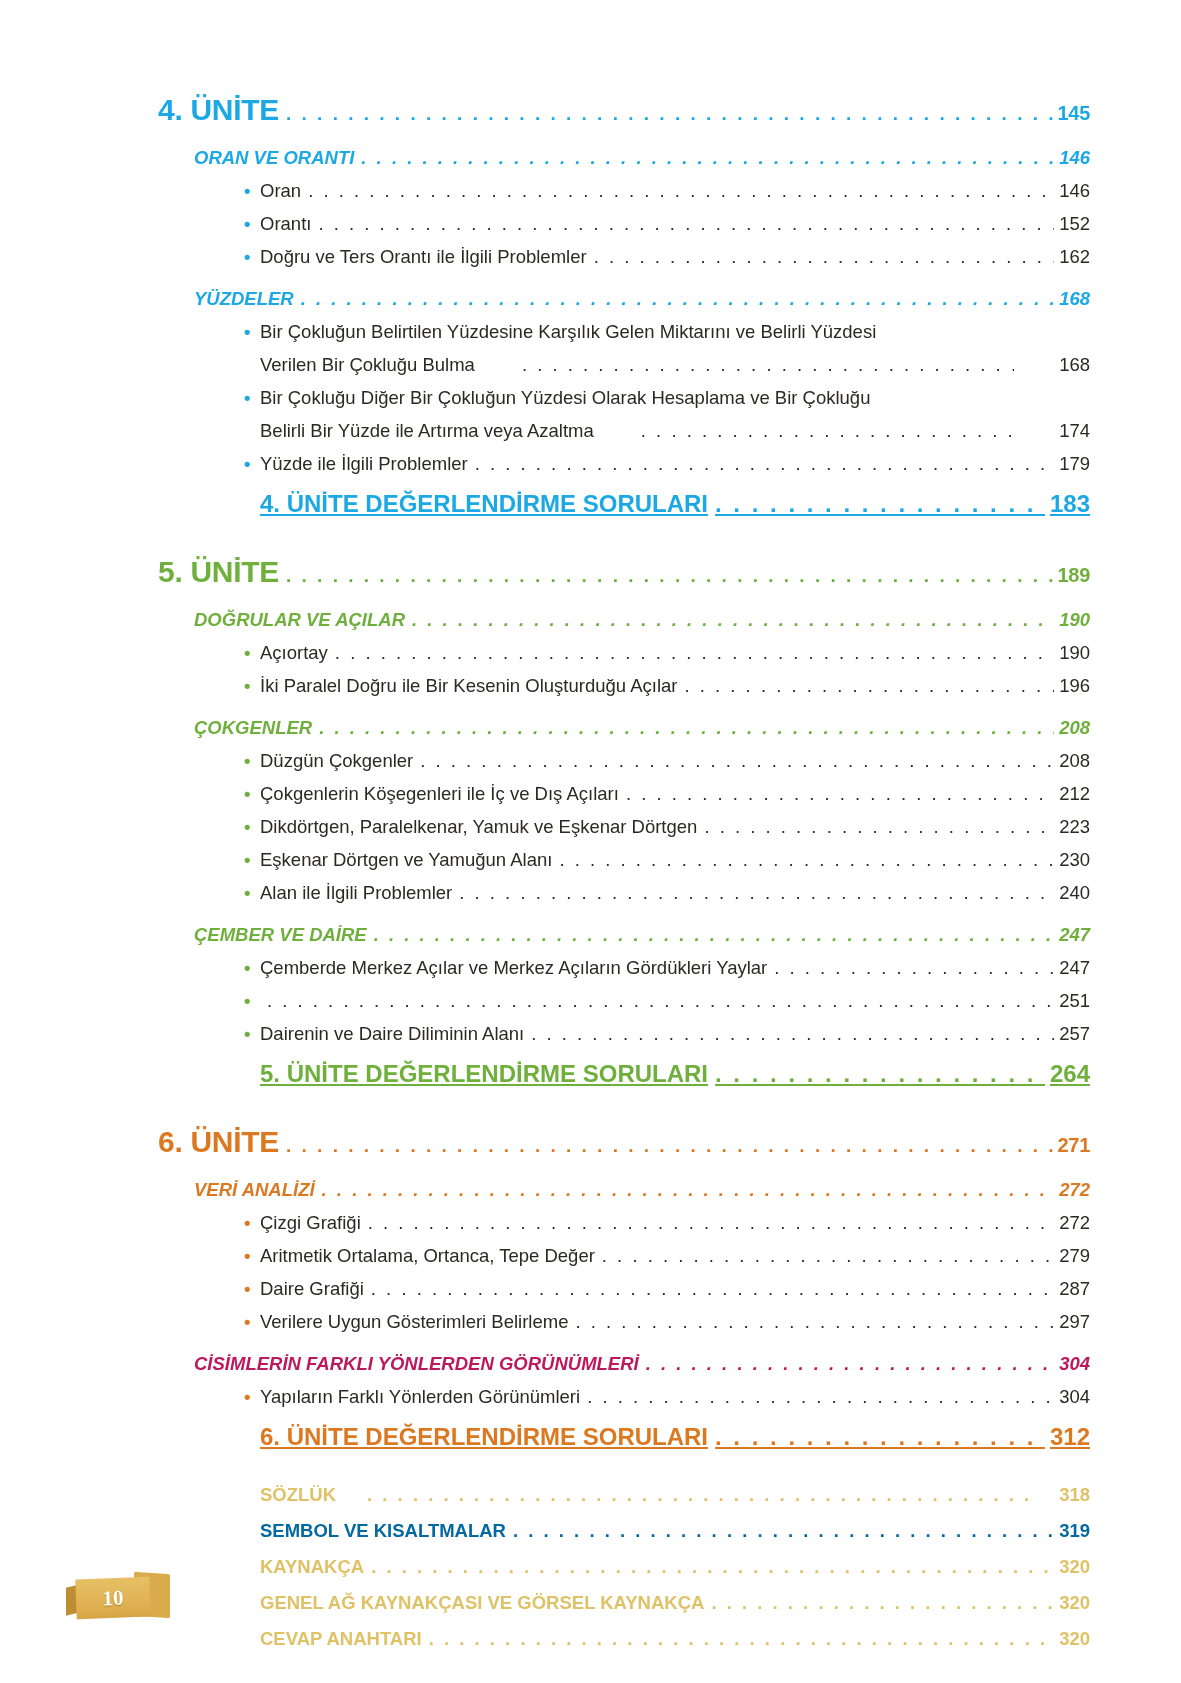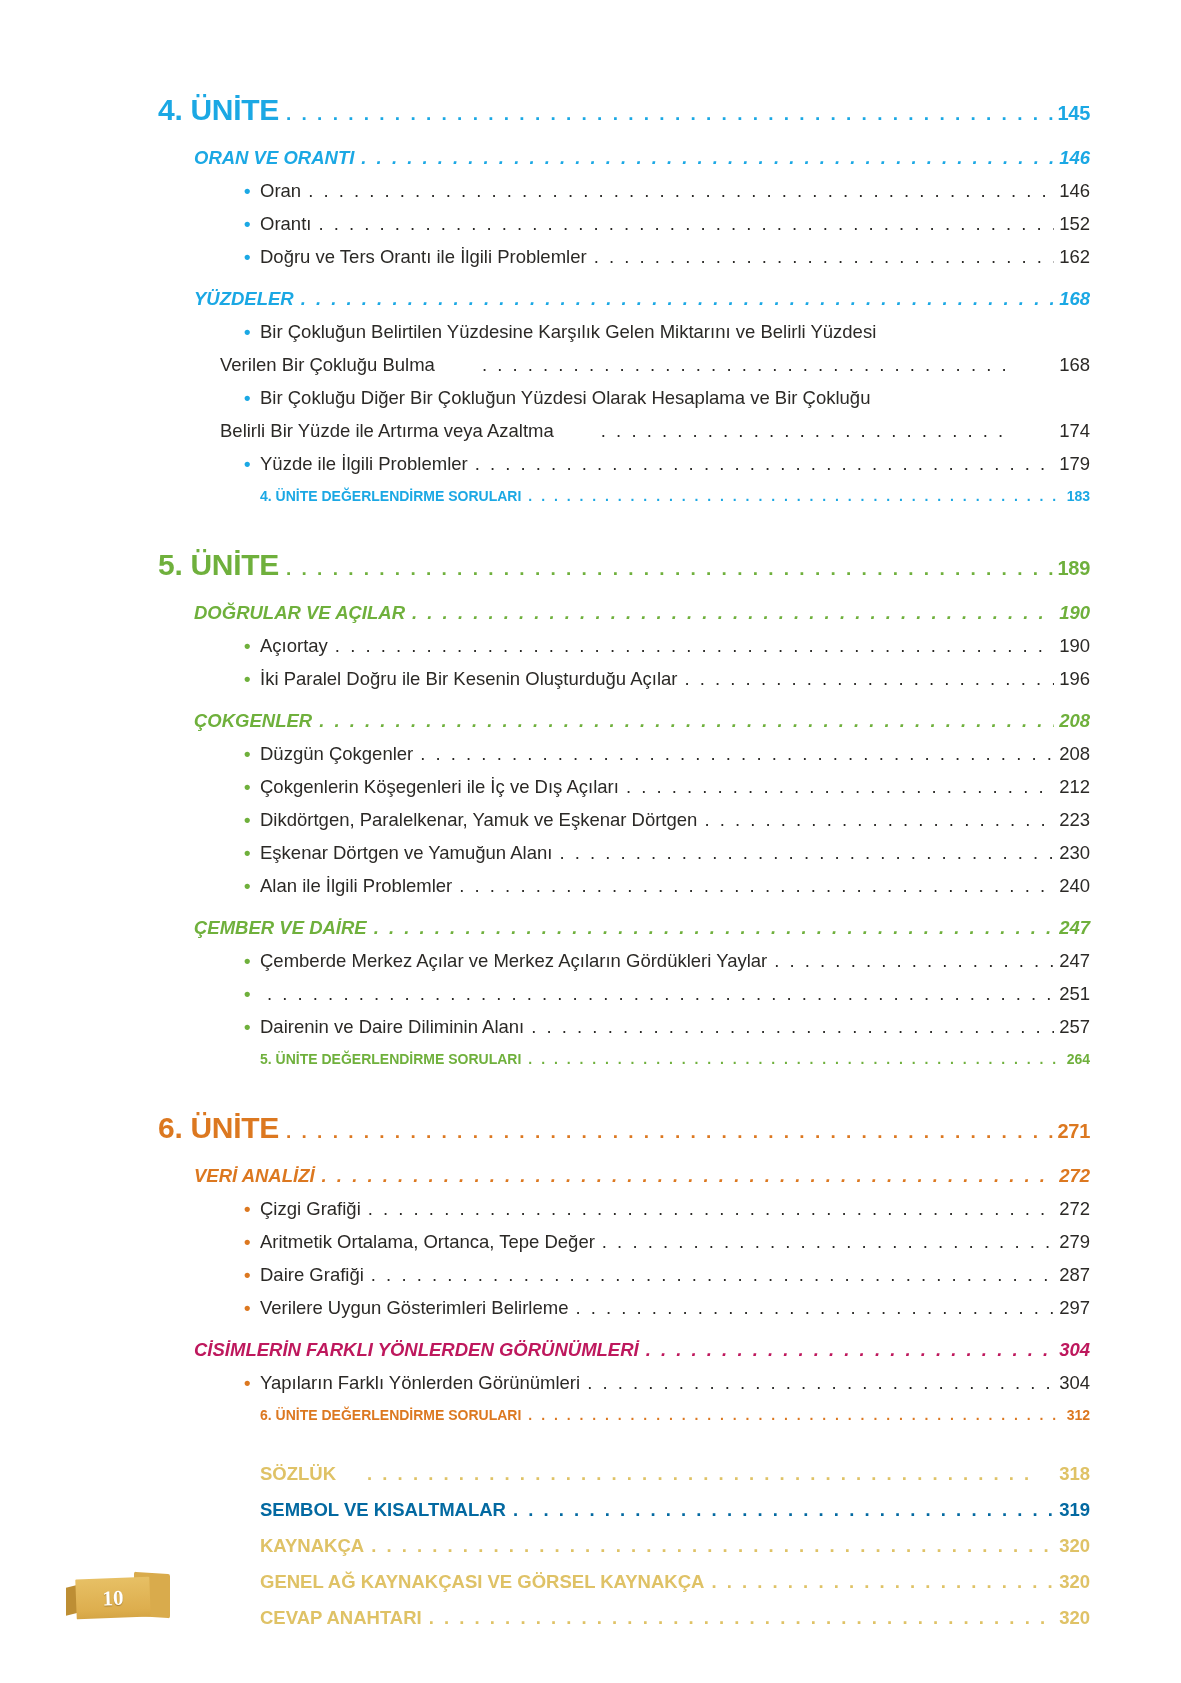--- a/index.html
+++ b/index.html
@@ -15,24 +15,24 @@
   .unit-title:first-child { margin-top:0; }
   .unit-title .leader { font-size:19px; font-weight:bold; }
   .unit-title .page-num { font-size:20px; }
 
   
   .section-header { margin-left:36px; margin-top:9px; font-size:18.5px; font-weight:bold; line-height:33px;font-style:italic; }
 
   
   .item { margin-left:86px; font-size:18.5px; line-height:33px; color:#2b2926; }
   .item .bullet { flex:0 0 16px; font-weight:bold; }
-  .item.cont { margin-left:62px;gap:40px; }
-
-  
-  .review { margin-left:102px; font-size:14px; font-weight:bold; line-height:33px; margin-top:0; }
+  .item.cont { margin-left:102px;gap:40px; }
+
+  
+  .review { margin-left:102px; font-size:24px; font-weight:bold; line-height:33px; margin-top:7px;text-decoration:underline; }
 
   
   .appendix-block { margin-top:24px; }
   .appendix { margin-left:102px; font-size:18.5px; font-weight:bold; line-height:36px; }
 
   .label { white-space:nowrap; }
   .leader { flex:1 1 auto; overflow:hidden; white-space:nowrap; margin:0 5px 0 7px; min-width:20px; letter-spacing:2.5px; }
   .page-num { flex:0 0 auto; white-space:nowrap; }
 
   

